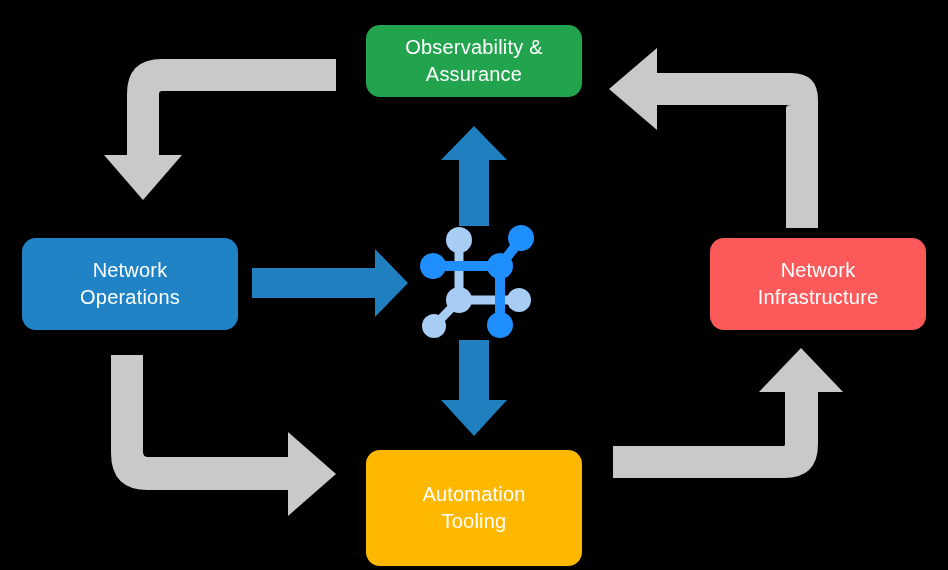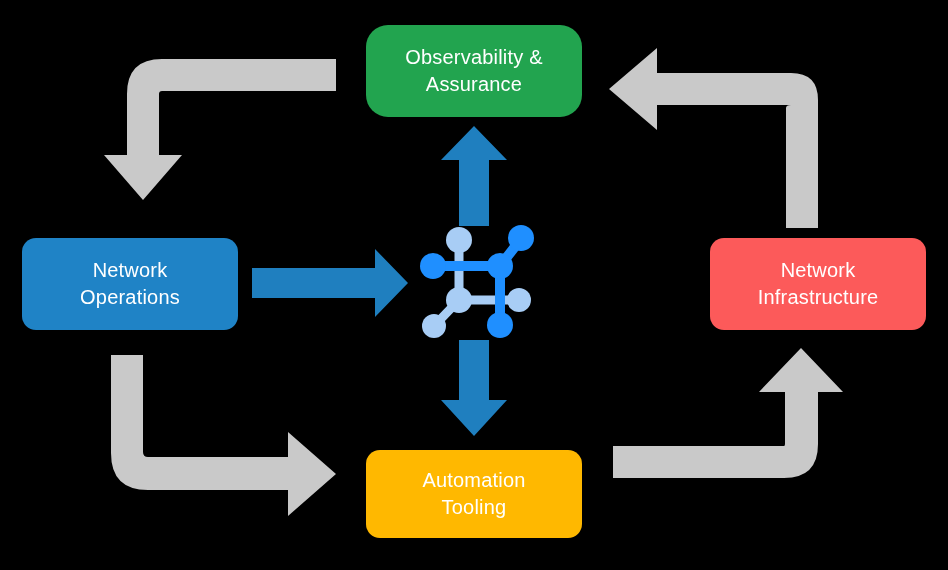--- a/index.html
+++ b/index.html
@@ -39,30 +39,30 @@
     letter-spacing: 0.2px;
     box-sizing: border-box;
     padding: 6px 10px;
     user-select: none;
   }
   .node-label {
     display: block;
     white-space: pre-line;
   }
   #box-observability {
-    left: 366px;  top: 25px;   width: 216px; height: 92px; border-radius: 22px;
+    left: 366px;  top: 25px;   width: 216px; height: 72px;
   }
   #box-operations {
     left: 22px;   top: 238px;  width: 216px; height: 92px;
   }
   #box-infrastructure {
     left: 710px;  top: 238px;  width: 216px; height: 92px;
   }
   #box-automation {
-    left: 366px;  top: 450px;  width: 216px; height: 88px;
+    left: 366px;  top: 450px;  width: 216px; height: 116px;
   }
 </style>
 </head>
 <body>
 
 <div id="canvas">
 
   <svg class="diagram-svg" viewBox="0 0 948 570" xmlns="http://www.w3.org/2000/svg">
 
     <g>

